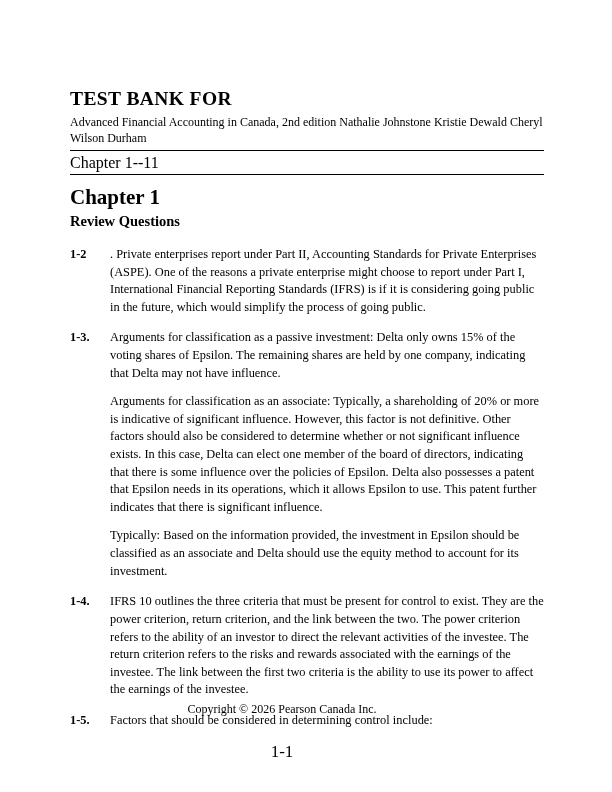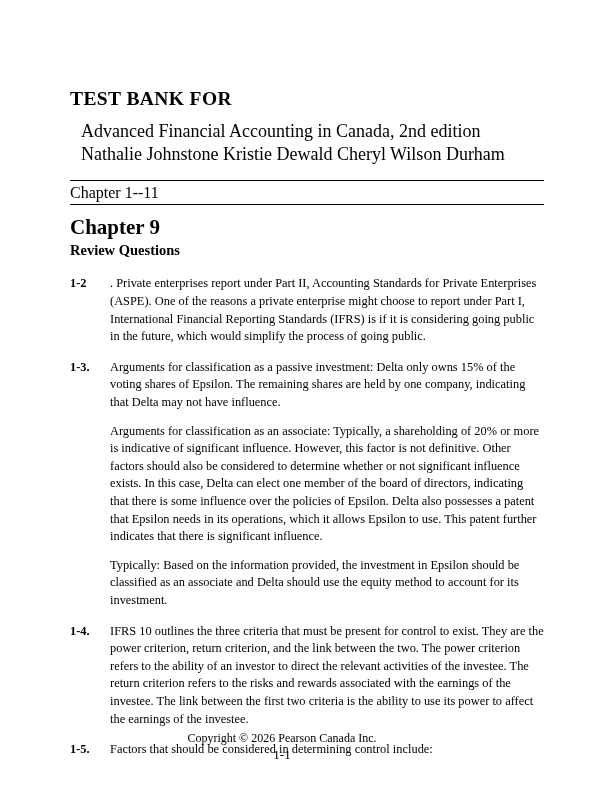--- a/index.html
+++ b/index.html
@@ -27,23 +27,23 @@
     font-family: "Liberation Serif", serif;
     font-weight: bold;
     font-size: 19.5px;
     letter-spacing: 0.4px;
     font-variant: small-caps;
     text-transform: uppercase;
     margin: 0 0 6px 0;
     line-height: 1.1;
   }
   .subtitle {
-    font-size: 18px;
+    font-size: 12px;
     line-height: 1.28;
-    margin: 11px;
+    margin: 0;
     padding-bottom: 2px;
   }
   .rule {
     border: 0;
     border-bottom: 1px solid #000;
     margin: 2px 0 0 0;
     width: 100%;
   }
   .chapter-line {
     font-size: 16px;
@@ -99,39 +99,40 @@
   .footer {
     position: absolute;
     left: 0;
     bottom: 28px;
     width: 564px;
     text-align: center;
     font-size: 12px;
     line-height: 1.35;
   }
   .footer .pageno {
-    font-size: 13px;
+    font-size: 17px;
+    margin-top: 24px;
   }
 </style>
 </head>
 <body>
 
 <div class="page">
 
   <div class="doc-title">Test Bank For</div>
 
   <div class="subtitle">Advanced Financial Accounting in Canada, 2nd edition Nathalie Johnstone Kristie Dewald Cheryl Wilson Durham</div>
 
   <hr class="rule">
 
   <div class="chapter-line">Chapter 1--11</div>
 
   <hr class="rule2">
 
-  <h1 class="chapter-heading">Chapter 9</h1>
+  <h1 class="chapter-heading">Chapter 1</h1>
 
   <h2 class="section-heading">Review Questions</h2>
 
 
   <div class="qa">
     <div class="num">1-2</div>
     <div class="body">
       <p>. Private enterprises report under Part II, Accounting Standards for Private Enterprises (ASPE). One of the reasons a private enterprise might choose to report under Part I, International Financial Reporting Standards (IFRS) is if it is considering going public in the future, which would simplify the process of going public.</p>
     </div>
   </div>

